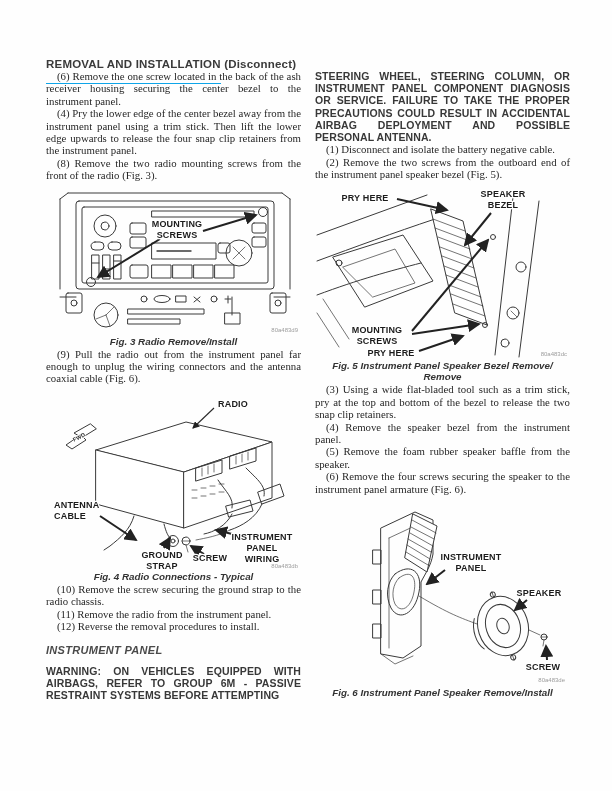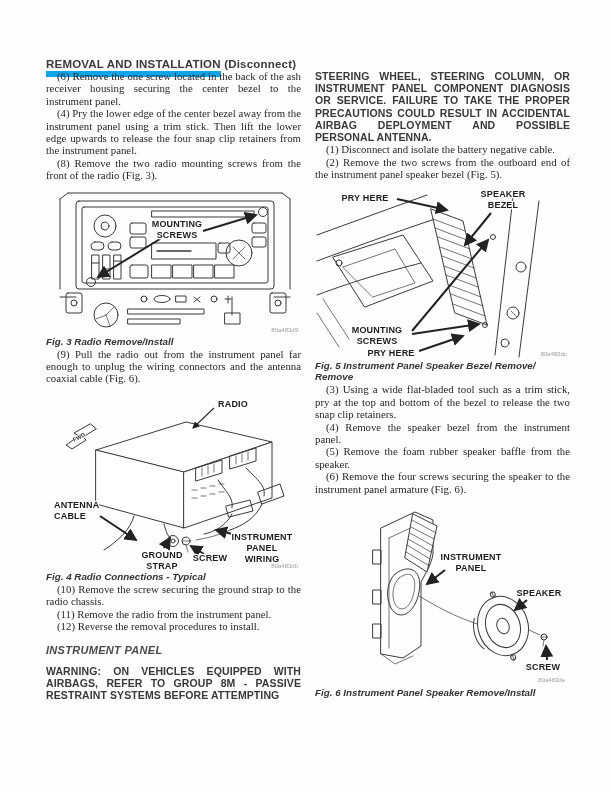--- a/index.html
+++ b/index.html
@@ -9,32 +9,32 @@
   }
   .page{position:absolute;inset:0;padding:50px 42px 0 46px;box-sizing:border-box;}
   
   .hdr{display:flex;align-items:center;font-family:"Liberation Sans",sans-serif;
        font-weight:bold;font-size:11.5px;color:#3a3a3a;letter-spacing:.4px;}
   .hdr .rule{flex:1;height:2px;background:#474747;margin:1px 10px 0 8px;}
   .hdr .pagenum{margin-left:20px;}
   
   .sec-heading{margin-top:8px;font-family:"Liberation Sans",sans-serif;
        font-weight:bold;font-size:11.5px;color:#3a3a3a;letter-spacing:.2px;}
-  .sec-heading .title{border-bottom:6px solid #0ea5e9;padding-bottom:1px;}
+  .sec-heading .title{border-bottom:1px solid #0ea5e9;padding-bottom:13px;}
   
   .cols{display:flex;gap:14px;margin-top:0;}
   .col{width:255px;}
   p.body{margin:0;font-size:10.8px;line-height:12.4px;text-align:justify;
          text-indent:11px;color:#272727;}
   .bold-warn{font-family:"Liberation Sans",sans-serif;font-weight:bold;
          font-size:10.5px;line-height:12.2px;text-align:justify;color:#383838;
          margin:0;letter-spacing:.1px;}
   .figure{margin:3px 0 1px;}
   .figcap{font-family:"Liberation Sans",sans-serif;font-style:italic;font-weight:bold;
-         font-size:9.8px;line-height:11px;color:#333;margin-top:1px;}
+         font-size:9.8px;line-height:11px;text-align:center;color:#333;margin-top:1px;}
   h3.speakers{font-family:"Liberation Sans",sans-serif;font-size:13px;margin:13px 0 0;
          color:#3a3a3a;letter-spacing:.4px;font-weight:bold;}
   h4.ip{font-family:"Liberation Sans",sans-serif;font-size:11px;font-style:italic;
          margin:11px 0 9px;color:#4a4a4a;letter-spacing:.3px;font-weight:bold;}
   .mt6{margin-top:6px;} .mt4{margin-top:4px;}
   svg{display:block;}
   svg .art{stroke:#3a3a3a;fill:none;stroke-width:1;stroke-linecap:round;stroke-linejoin:round;}
   svg .thin{stroke-width:.7;}
   svg .arrow{stroke:#222;stroke-width:2;fill:none;}
   svg .leader{stroke:#2a2a2a;stroke-width:1.1;fill:none;}
@@ -175,21 +175,21 @@
           <text class="code" x="252" y="180" text-anchor="end">80a483db</text>
         </svg>
         <div class="figcap">Fig. 4 Radio Connections - Typical</div>
       </div>
 
       <p class="body mt4">(10) Remove the screw securing the ground strap to the radio chassis.</p>
       <p class="body">(11) Remove the radio from the instrument panel.</p>
       <p class="body">(12) Reverse the removal procedures to install.</p>
 
       <h4 class="ip">INSTRUMENT PANEL</h4>
-      <p class="bold-warn">WARNING: ON VEHICLES EQUIPPED WITH AIRBAGS, REFER TO GROUP 8M - PASSIVE RESTRAINT SYSTEMS BEFORE ATTEMPTING</p>
+      <p class="bold-warn">WARNING: ON VEHICLES EQUIPPED WITH AIRBAGS, REFER TO GROUP 6M - PASSIVE RESTRAINT SYSTEMS BEFORE ATTEMPTING</p>
     </div>
 
     <div class="col">
       <p class="bold-warn">STEERING WHEEL, STEERING COLUMN, OR INSTRUMENT PANEL COMPONENT DIAGNOSIS OR SERVICE. FAILURE TO TAKE THE PROPER PRECAUTIONS COULD RESULT IN ACCIDENTAL AIRBAG DEPLOYMENT AND POSSIBLE PERSONAL ANTENNA.</p>
       <p class="body mt6">(1) Disconnect and isolate the battery negative cable.</p>
       <p class="body">(2) Remove the two screws from the outboard end of the instrument panel speaker bezel (Fig. 5).</p>
 
       <div class="figure">
         <svg width="255" height="176" viewBox="0 0 255 176">
           <defs>

